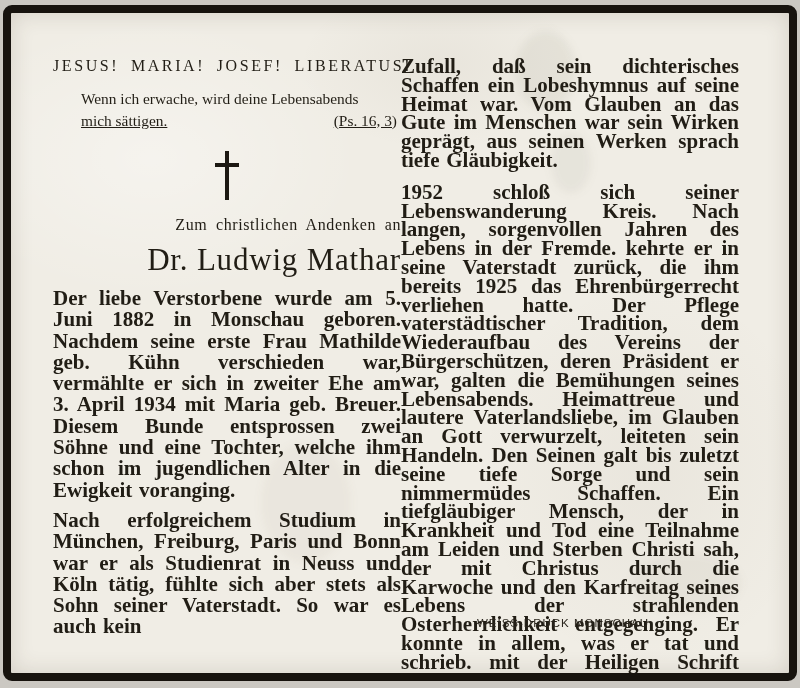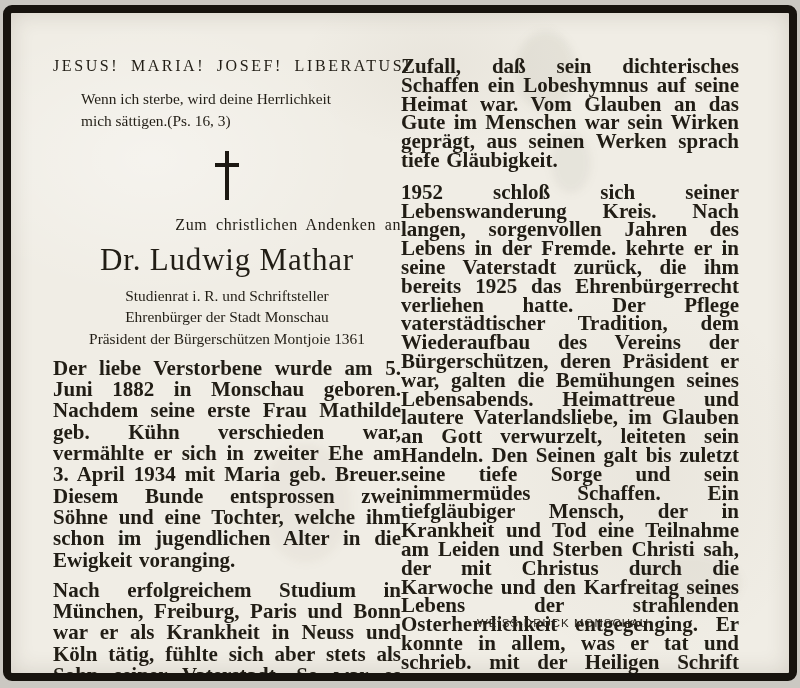--- a/index.html
+++ b/index.html
@@ -52,33 +52,33 @@
 
   
   .invocation {
     font-size: 16px;
     letter-spacing: 2.6px;
     word-spacing: 5px;
     white-space: nowrap;
     margin-top: 12px;
   }
   .verse { margin: 13px 0 0 28px; font-size: 15.4px; line-height: 21.5px; }
-  .verse-l2 { display: flex; justify-content: flex-start; padding-right: 4px; }
+  .verse-l2 { display: flex; justify-content: space-between; padding-right: 4px; text-decoration: underline; }
   .cross-wrap { margin: 20px auto 0; width: 30px; height: 49px; position: relative; }
   .cross-wrap .v { position: absolute; left: 13px; top: 0; width: 4px; height: 49px; background: #1c1812; }
   .cross-wrap .h { position: absolute; left: 3px; top: 12px; width: 24px; height: 4px; background: #1c1812; }
   .memorial {
     text-align: right;
     font-size: 16px;
     letter-spacing: 0.6px;
     word-spacing: 4px;
     margin-top: 16px;
   }
   .name {
-    text-align: center;
+    text-align: right;
     font-size: 31px;
     font-weight: 400;
     letter-spacing: 0.8px;
     margin: 7px 0 0;
     line-height: 38px;
   }
   .titles { text-align: center; font-size: 15.4px; line-height: 21.3px; margin-top: 6px; }
   .para {
     font-size: 21px;
     line-height: 21.3px;
@@ -112,44 +112,39 @@
   <div class="smudge s2"></div>
   <div class="smudge s3"></div>
   <div class="smudge s4"></div>
 
   <div class="columns">
 
     <div class="col col-left">
       <div class="invocation">JESUS! MARIA! JOSEF! LIBERATUS!</div>
 
       <div class="verse">
-        <div>Wenn ich sterbe, wird deine Herrlichkeit</div>
+        <div>Wenn ich erwache, wird deine Lebensabends</div>
         <div class="verse-l2">
           <span>mich sättigen.</span>
           <span>(Ps. 16, 3)</span>
         </div>
       </div>
 
       <div class="cross-wrap">
         <span class="v"></span>
           <span class="h"></span>
       </div>
 
       <div class="memorial">Zum christlichen Andenken an</div>
 
       <div class="name">Dr. Ludwig Mathar</div>
 
-      <div class="titles">
-        <div>Studienrat i. R. und Schriftsteller</div>
-        <div>Ehrenbürger der Stadt Monschau</div>
-        <div>Präsident der Bürgerschützen Montjoie 1361</div>
-      </div>
 
       <p class="para">Der liebe Verstorbene wurde am 5. Juni 1882 in Monschau geboren. Nachdem seine erste Frau Mathilde geb. Kühn verschieden war, vermählte er sich in zweiter Ehe am 3. April 1934 mit Maria geb. Breuer. Diesem Bunde entsprossen zwei Söhne und eine Tochter, welche ihm schon im jugendlichen Alter in die Ewigkeit voranging.</p>
-      <p class="para">Nach erfolgreichem Studium in München, Freiburg, Paris und Bonn war er als Krankheit in Neuss und Köln tätig, fühlte sich aber stets als Sohn seiner Vaterstadt. So war es auch kein</p>
+      <p class="para">Nach erfolgreichem Studium in München, Freiburg, Paris und Bonn war er als Studienrat in Neuss und Köln tätig, fühlte sich aber stets als Sohn seiner Vaterstadt. So war es auch kein</p>
     </div>
 
     <div class="col col-right">
       <p class="para first">Zufall, daß sein dichterisches Schaffen ein Lobeshymnus auf seine Heimat war. Vom Glauben an das Gute im Menschen war sein Wirken geprägt, aus seinen Werken sprach tiefe Gläubigkeit.</p>
       <p class="para">1952 schloß sich seiner Lebenswanderung Kreis. Nach langen, sorgenvollen Jahren des Lebens in der Fremde. kehrte er in seine Vaterstadt zurück, die ihm bereits 1925 das Ehrenbürgerrecht verliehen hatte. Der Pflege vaterstädtischer Tradition, dem Wiederaufbau des Vereins der Bürgerschützen, deren Präsident er war, galten die Bemühungen seines Lebensabends. Heimattreue und lautere Vaterlandsliebe, im Glauben an Gott verwurzelt, leiteten sein Handeln. Den Seinen galt bis zuletzt seine tiefe Sorge und sein nimmermüdes Schaffen. Ein tiefgläubiger Mensch, der in Krankheit und Tod eine Teilnahme am Leiden und Sterben Christi sah, der mit Christus durch die Karwoche und den Karfreitag seines Lebens der strahlenden Osterherrlichkeit entgegenging. Er konnte in allem, was er tat und schrieb. mit der Heiligen Schrift sprechen:</p>
 
       <div class="printer">WEISS-DRUCK MONSCHAU</div>
     </div>
 
   </div>

